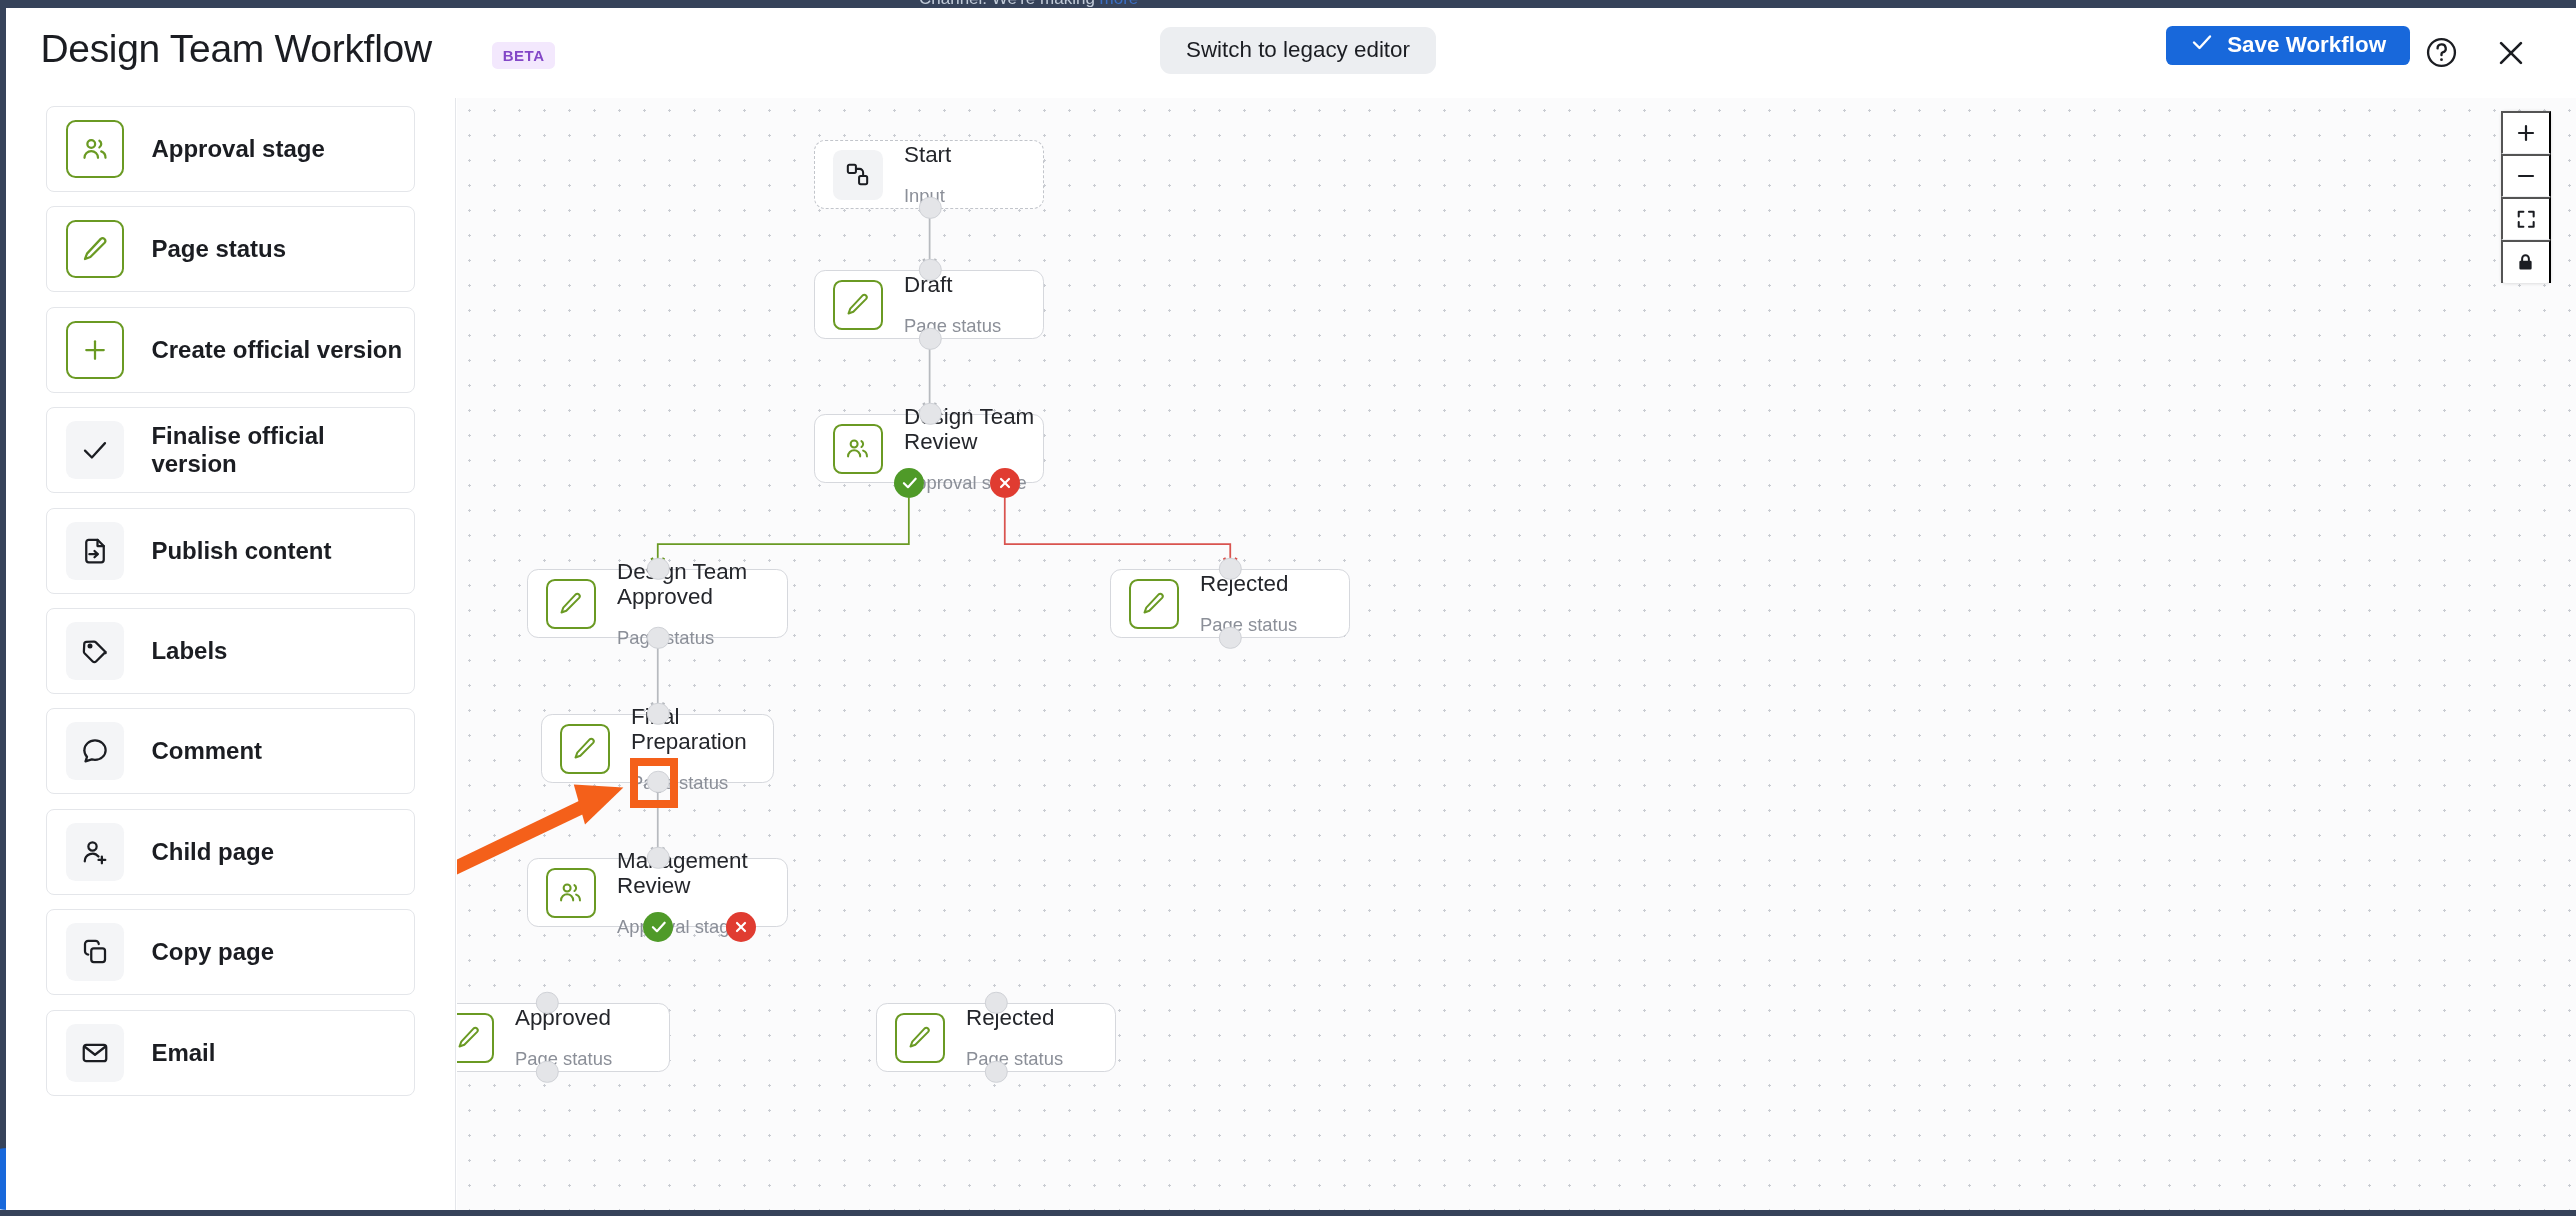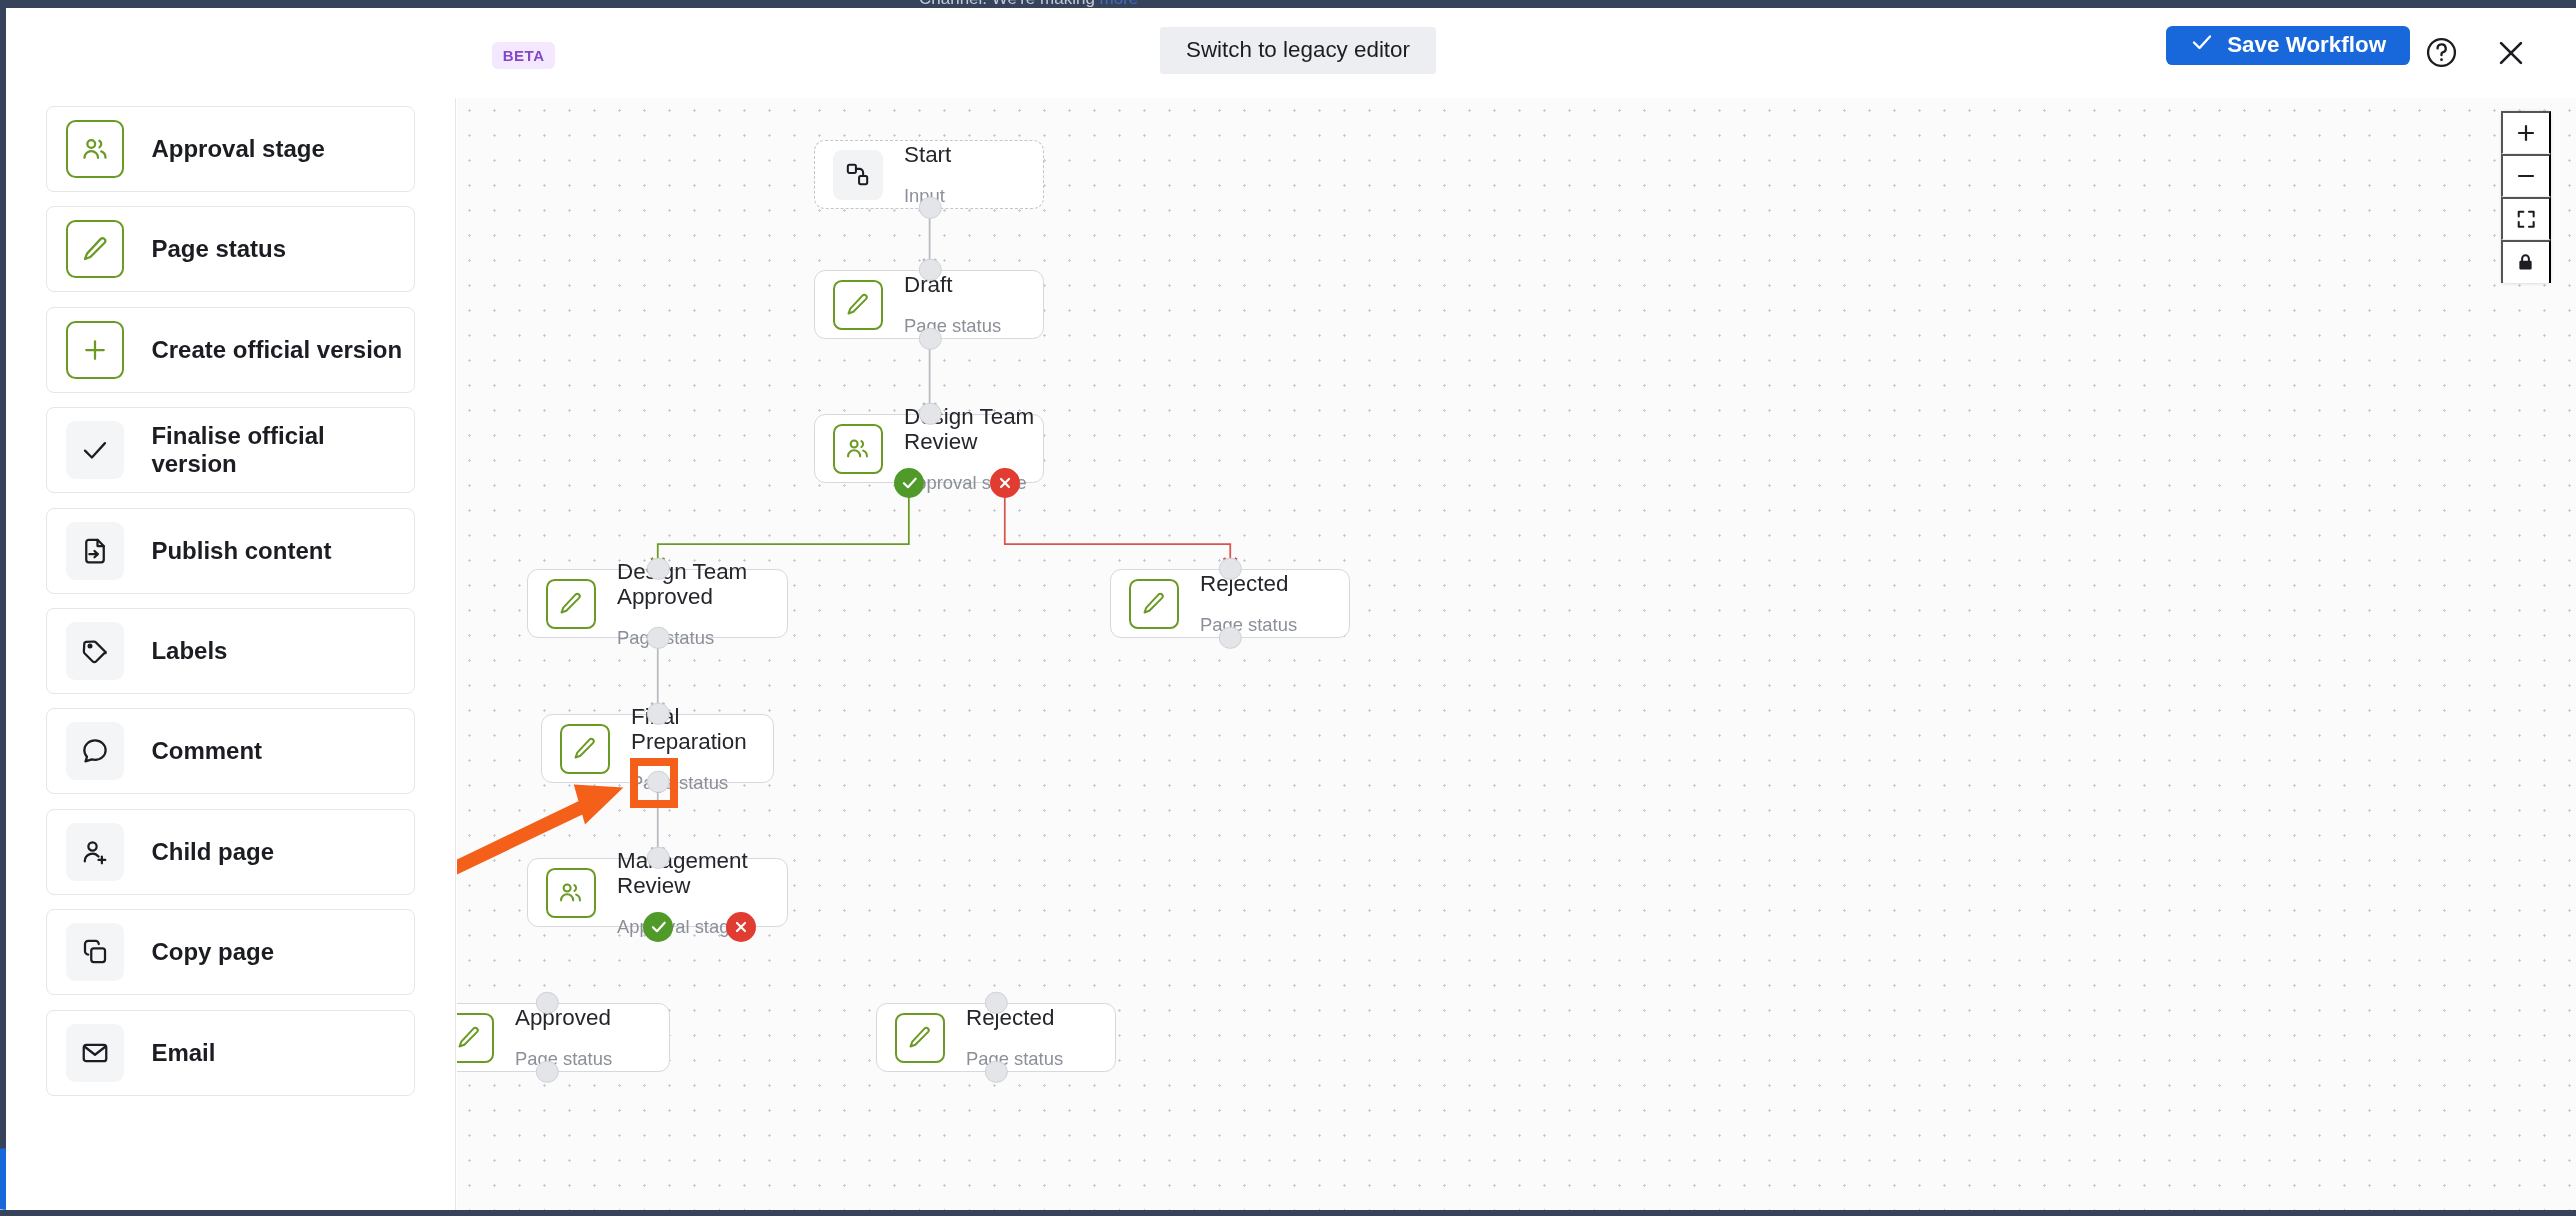--- a/index.html
+++ b/index.html
@@ -50,21 +50,21 @@
   }
   .beta-badge {
     position: absolute; left: 486px; top: 34px;
     background: #f3e8fd; color: #8347c7;
     font-size: 15px; font-weight: 700; letter-spacing: 0.5px;
     padding: 4.8px 10.4px; border-radius: 5.6px;
   }
   .legacy-btn {
     position: absolute; left: 1154px; top: 19px;
     background: #eceef1; color: #1b1d22;
-    font-size: 22.4px; border: none; border-radius: 3px;
+    font-size: 22.4px; border: none; border-radius: 11px;
     padding: 10.4px 25.6px; cursor: pointer;
     font-family: "Liberation Sans", sans-serif;
   }
   .save-btn {
     position: absolute; left: 2160px; top: 17.6px;
     background: #1868db; color: #ffffff;
     font-size: 22.4px; font-weight: 700;
     border: none; border-radius: 6.4px;
     height: 39px; padding: 0 24px;
     display: flex; align-items: center; gap: 12.8px; cursor: pointer;
@@ -180,20 +180,21 @@
 <div class="chrome-top">
   <div class="chrome-top-text">Channel: We're making <span class="hl">more</span></div>
 </div>
 <div class="chrome-left"></div>
 <div class="chrome-bottom"></div>
 <div class="blue-blob"></div>
 
 <div class="app">
 
   <div class="header">
+    <div class="page-title">Design Team Workflow</div>
     <div class="beta-badge">BETA</div>
 
     <button class="legacy-btn">Switch to legacy editor</button>
 
     <button class="save-btn">
       <span>
         <svg width="24" height="24" viewBox="0 0 24 24" fill="none" stroke="#ffffff" stroke-width="2.4" stroke-linecap="round" stroke-linejoin="round">
             <polyline points="4 12.5 9.5 18 20 6.5"></polyline>
           </svg>
       </span>

